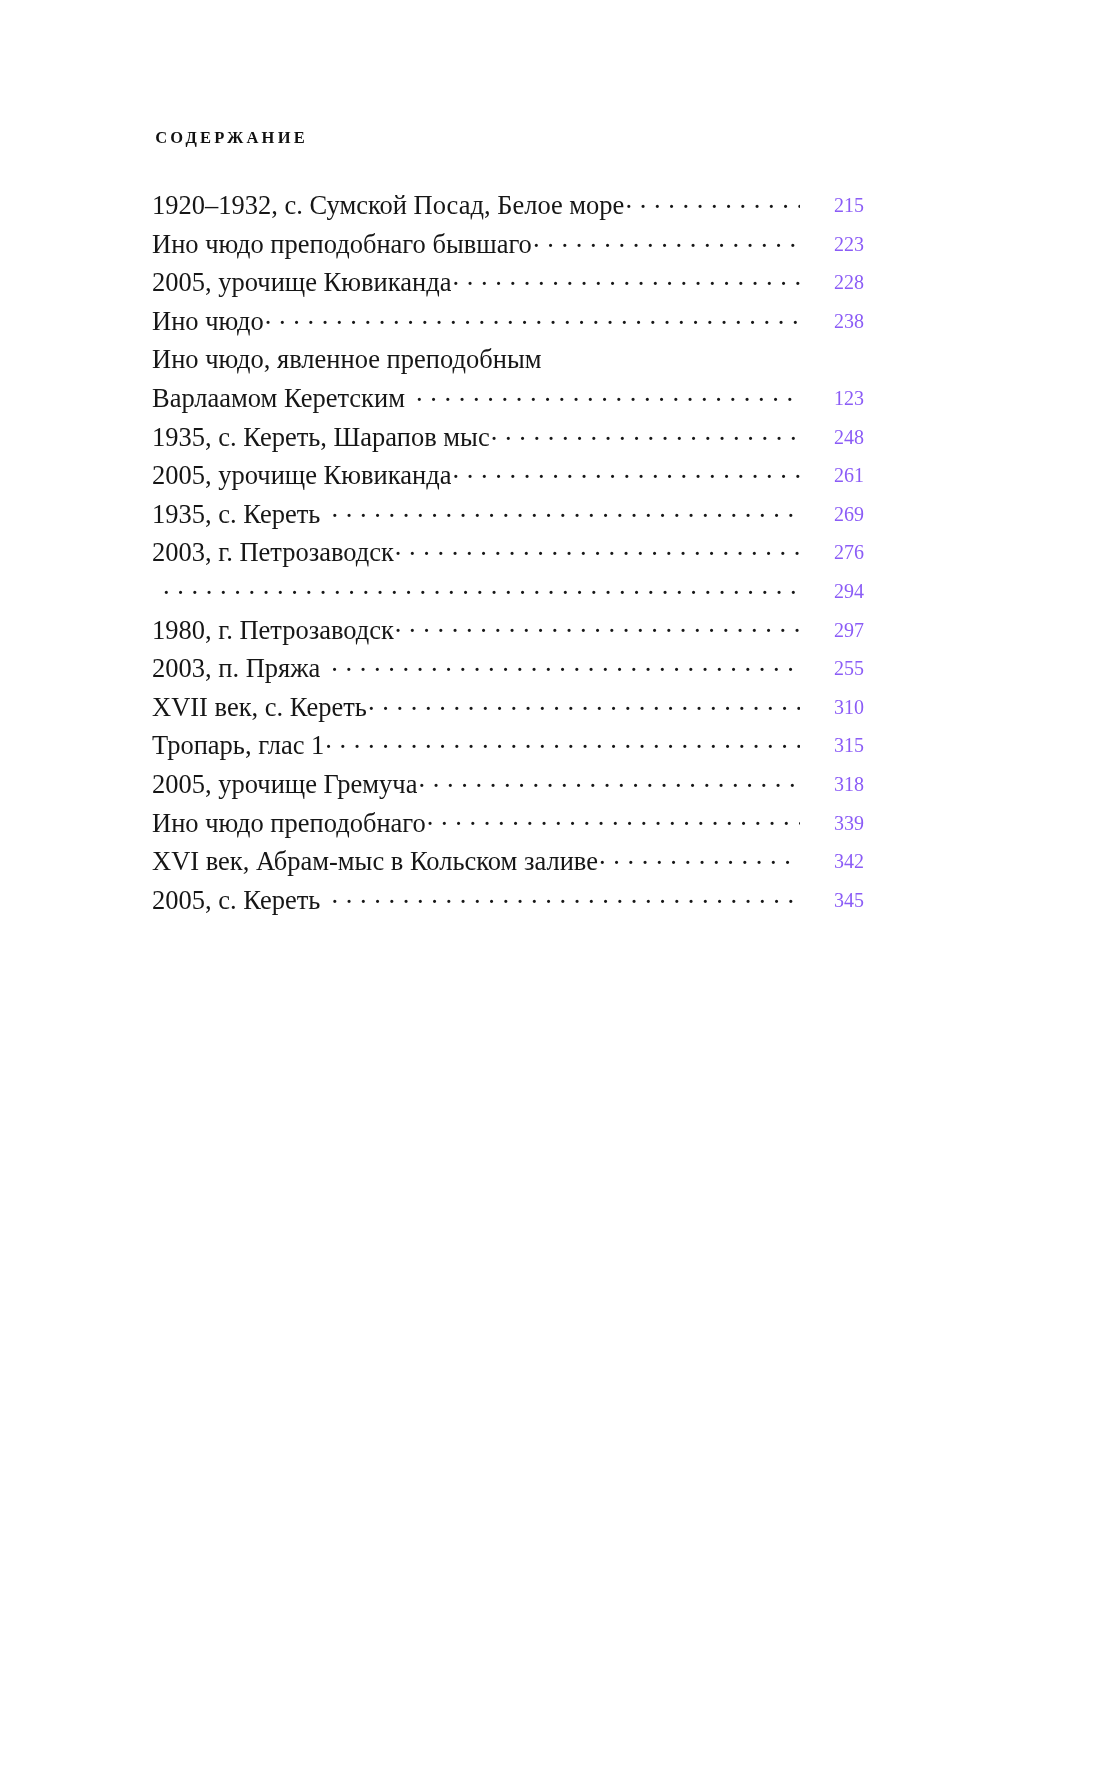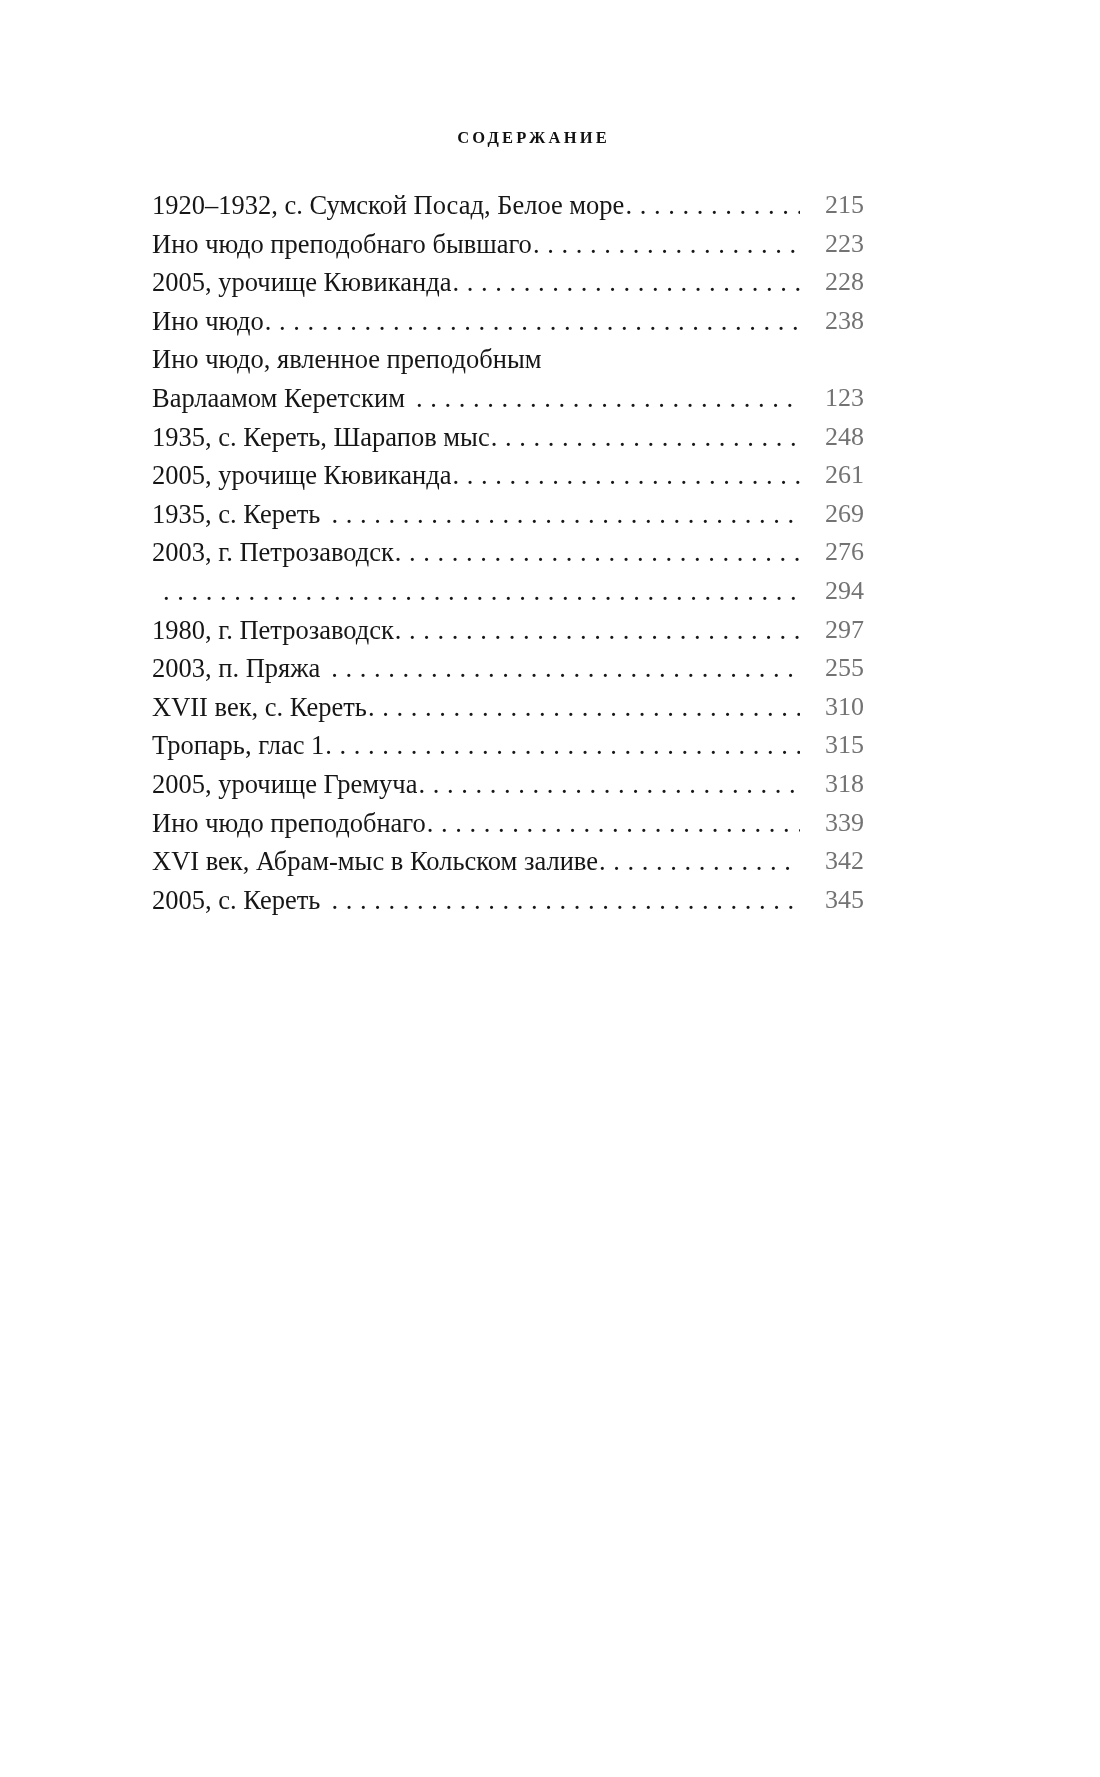--- a/index.html
+++ b/index.html
@@ -17,39 +17,39 @@
     overflow: hidden;
     font-family: "Liberation Serif", "DejaVu Serif", serif;
     color: #141414;
   }
 
   .toc-heading {
     position: absolute;
     left: 152px;
     top: 128px;
     width: 760px;
-    text-align: center;
+    text-align: left;
     font-family: "Liberation Serif", "DejaVu Serif", serif;
     font-weight: bold;
     font-size: 16.5px;
     letter-spacing: 3.2px;
     color: #111111;
     text-indent: 3.2px;
   }
 
   .toc-list {
     position: absolute;
     left: 152px;
     top: 186px;
     width: 712px;
   }
 
   .toc-entry {
     display: flex;
-    align-items: flex-end;
+    align-items: center;
     width: 100%;
     font-size: 26.5px;
     line-height: 38.6px;
     color: #161616;
     white-space: nowrap;
   }
 
   .toc-entry .entry-title {
     flex: 0 1 auto;
     overflow: hidden;
@@ -75,22 +75,22 @@
     color: #161616;
   }
   .toc-entry.gap-leader .leader::before {
     left: 10px;
   }
 
   .toc-entry .page-num {
     flex: 0 0 auto;
     width: 62px;
     text-align: right;
-    font-size: 26px;
-    color: #737373;
+    font-size: 20px;
+    color: #8b5cf6;
     font-variant-numeric: lining-nums;
   }
 </style>
 </head>
 <body>
 
 <div class="page">
 
   <div class="toc-heading">СОДЕРЖАНИЕ</div>
 

